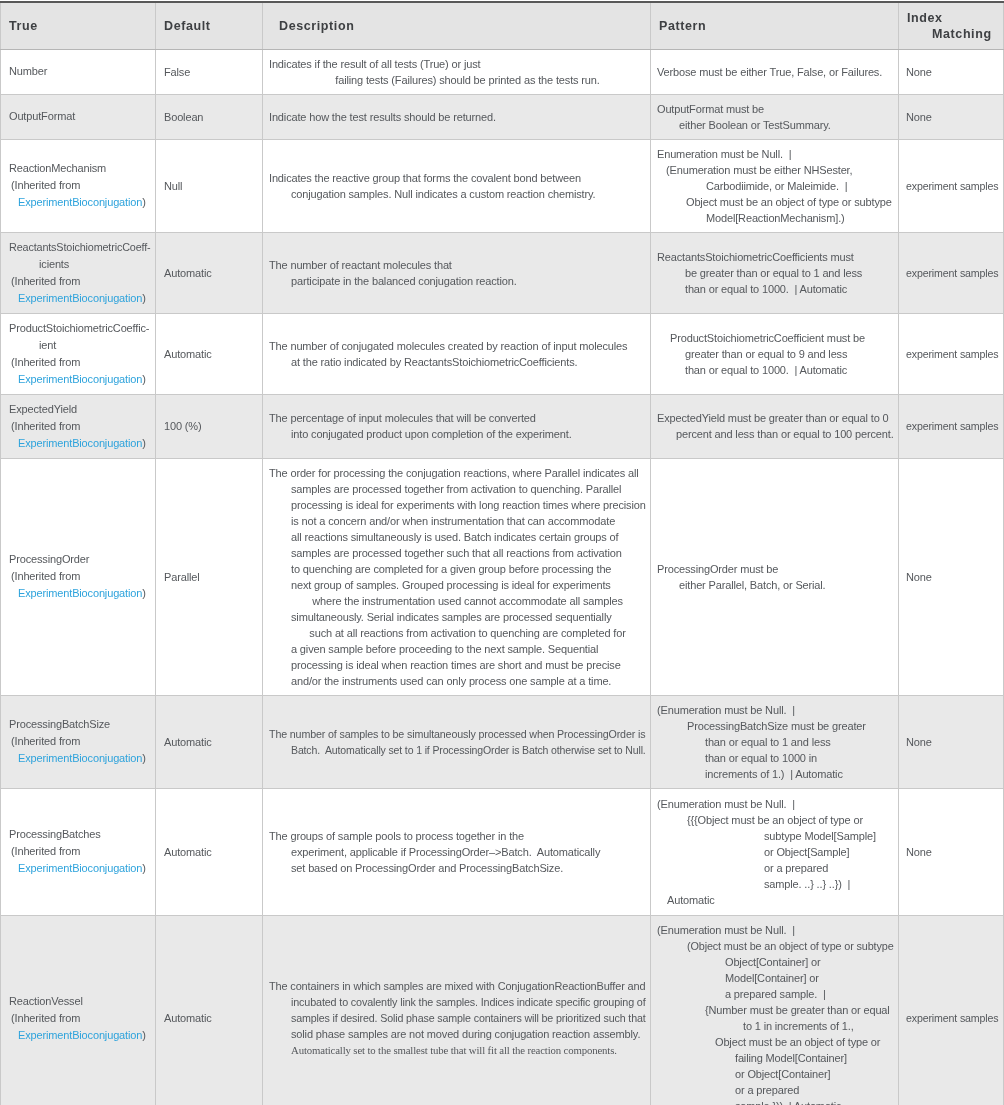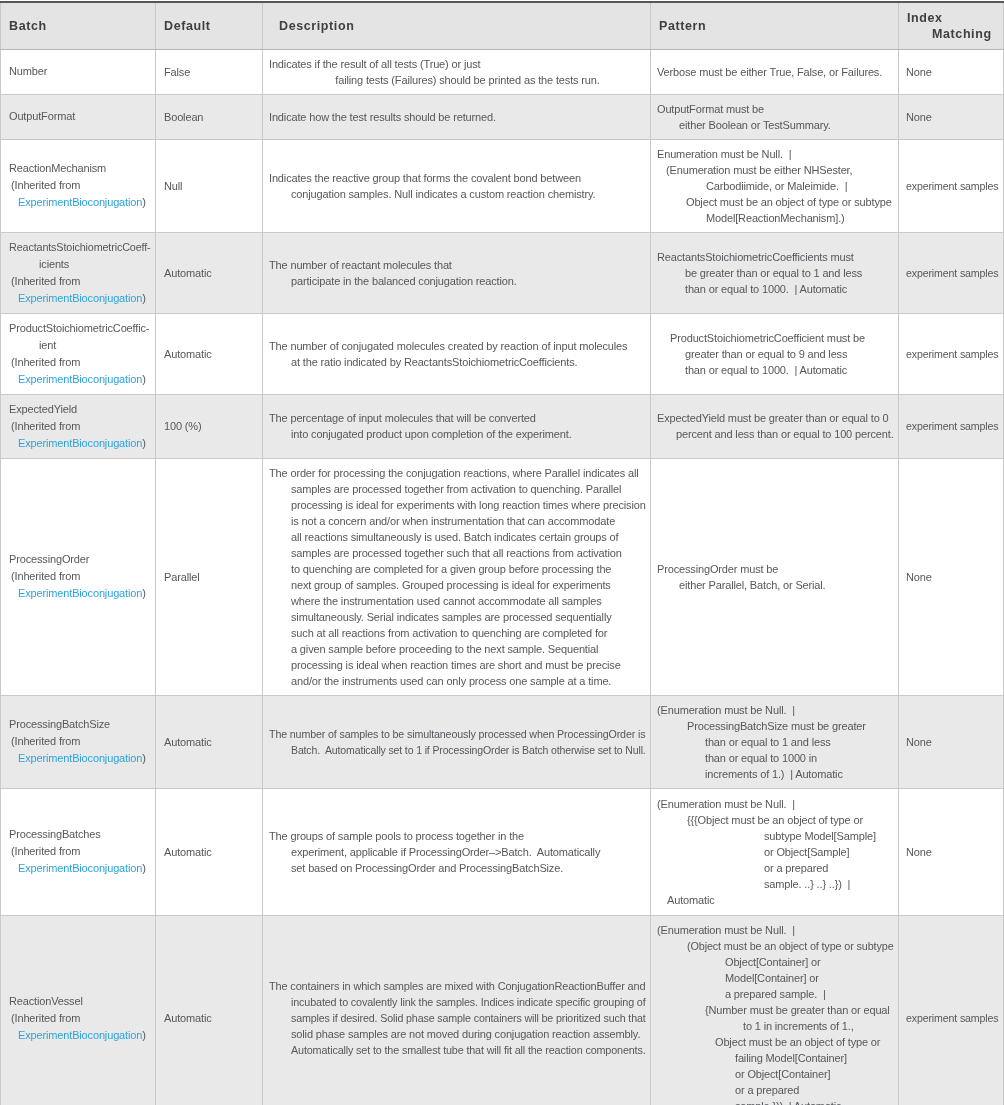--- a/index.html
+++ b/index.html
@@ -50,21 +50,21 @@
     <colgroup>
       <col class="c1">
         <col class="c2">
         <col class="c3">
         <col class="c4">
         <col class="c5">
     </colgroup>
     <thead>
       <tr>
           <th>
-            <div class="ln" style="padding-left: 0px;"><span class="t">Batch</span></div>
+            <div class="ln" style="padding-left: 0px;"><span class="t">True</span></div>
           </th>
           <th>
             <div class="ln" style="padding-left: 0px;"><span class="t">Default</span></div>
           </th>
           <th>
             <div class="ln" style="padding-left: 8px;"><span class="t">Description</span></div>
           </th>
           <th>
             <div class="ln" style="padding-left: 0px;"><span class="t">Pattern</span></div>
           </th>
@@ -213,23 +213,23 @@
           </td>
           <td class="c-desc">
             <div class="ln" style="padding-left: 0px;"><span class="t">The order for processing the conjugation reactions, where Parallel indicates all</span></div>
             <div class="ln" style="padding-left: 22px;"><span class="t">samples are processed together from activation to quenching. Parallel</span></div>
             <div class="ln" style="padding-left: 22px;"><span class="t" style="transform: scaleX(0.996);">processing is ideal for experiments with long reaction times where precision</span></div>
             <div class="ln" style="padding-left: 22px;"><span class="t">is not a concern and/or when instrumentation that can accommodate</span></div>
             <div class="ln" style="padding-left: 22px;"><span class="t">all reactions simultaneously is used. Batch indicates certain groups of</span></div>
             <div class="ln" style="padding-left: 22px;"><span class="t">samples are processed together such that all reactions from activation</span></div>
             <div class="ln" style="padding-left: 22px;"><span class="t">to quenching are completed for a given group before processing the</span></div>
             <div class="ln" style="padding-left: 22px;"><span class="t">next group of samples. Grouped processing is ideal for experiments</span></div>
-            <div class="ln" style="padding-left: 22px;"><span class="t">where the instrumentation used cannot accommodate all samples</span></div>
+            <div class="ln" style="padding-left: 22px; text-align: center;"><span class="t">where the instrumentation used cannot accommodate all samples</span></div>
             <div class="ln" style="padding-left: 22px;"><span class="t">simultaneously. Serial indicates samples are processed sequentially</span></div>
-            <div class="ln" style="padding-left: 22px;"><span class="t">such at all reactions from activation to quenching are completed for</span></div>
+            <div class="ln" style="padding-left: 22px; text-align: center;"><span class="t">such at all reactions from activation to quenching are completed for</span></div>
             <div class="ln" style="padding-left: 22px;"><span class="t">a given sample before proceeding to the next sample. Sequential</span></div>
             <div class="ln" style="padding-left: 22px;"><span class="t">processing is ideal when reaction times are short and must be precise</span></div>
             <div class="ln" style="padding-left: 22px;"><span class="t">and/or the instruments used can only process one sample at a time.</span></div>
           </td>
           <td class="c-pattern">
             <div class="ln" style="padding-left: 0px;"><span class="t">ProcessingOrder must be</span></div>
             <div class="ln" style="padding-left: 22px;"><span class="t">either Parallel, Batch, or Serial.</span></div>
           </td>
           <td class="c-index">
             <div class="ln" style="padding-left: 0px;"><span class="t">None</span></div>
@@ -293,21 +293,21 @@
             <div class="ln" style="padding-left: 9px;"><span class="t"><span class="link" style="color: rgb(46, 163, 220);">ExperimentBioconjugation</span><span>)</span></span></div>
           </td>
           <td class="c-default">
             <div class="ln" style="padding-left: 0px;"><span class="t">Automatic</span></div>
           </td>
           <td class="c-desc">
             <div class="ln" style="padding-left: 0px;"><span class="t" style="transform: scaleX(0.996);">The containers in which samples are mixed with ConjugationReactionBuffer and</span></div>
             <div class="ln" style="padding-left: 22px;"><span class="t" style="transform: scaleX(0.98);">incubated to covalently link the samples. Indices indicate specific grouping of</span></div>
             <div class="ln" style="padding-left: 22px;"><span class="t" style="transform: scaleX(0.972);">samples if desired. Solid phase sample containers will be prioritized such that</span></div>
             <div class="ln" style="padding-left: 22px;"><span class="t">solid phase samples are not moved during conjugation reaction assembly.</span></div>
-            <div class="ln" style="padding-left: 22px;"><span class="t" style="transform: scaleX(0.981);">Automatically set to the smallest tube that will fit all the reaction components.</span></div>
+            <div class="ln" style="padding-left: 22px; font-family: Liberation Serif, serif;"><span class="t" style="transform: scaleX(0.981);">Automatically set to the smallest tube that will fit all the reaction components.</span></div>
           </td>
           <td class="c-pattern">
             <div class="ln" style="padding-left: 0px;"><span class="t">(Enumeration must be Null.  |</span></div>
             <div class="ln" style="padding-left: 30px;"><span class="t" style="transform: scaleX(0.987);">(Object must be an object of type or subtype</span></div>
             <div class="ln" style="padding-left: 68px;"><span class="t">Object[Container] or</span></div>
             <div class="ln" style="padding-left: 68px;"><span class="t">Model[Container] or</span></div>
             <div class="ln" style="padding-left: 68px;"><span class="t">a prepared sample.  |</span></div>
             <div class="ln" style="padding-left: 48px;"><span class="t">{Number must be greater than or equal</span></div>
             <div class="ln" style="padding-left: 86px;"><span class="t">to 1 in increments of 1.,</span></div>
             <div class="ln" style="padding-left: 58px;"><span class="t">Object must be an object of type or</span></div>

